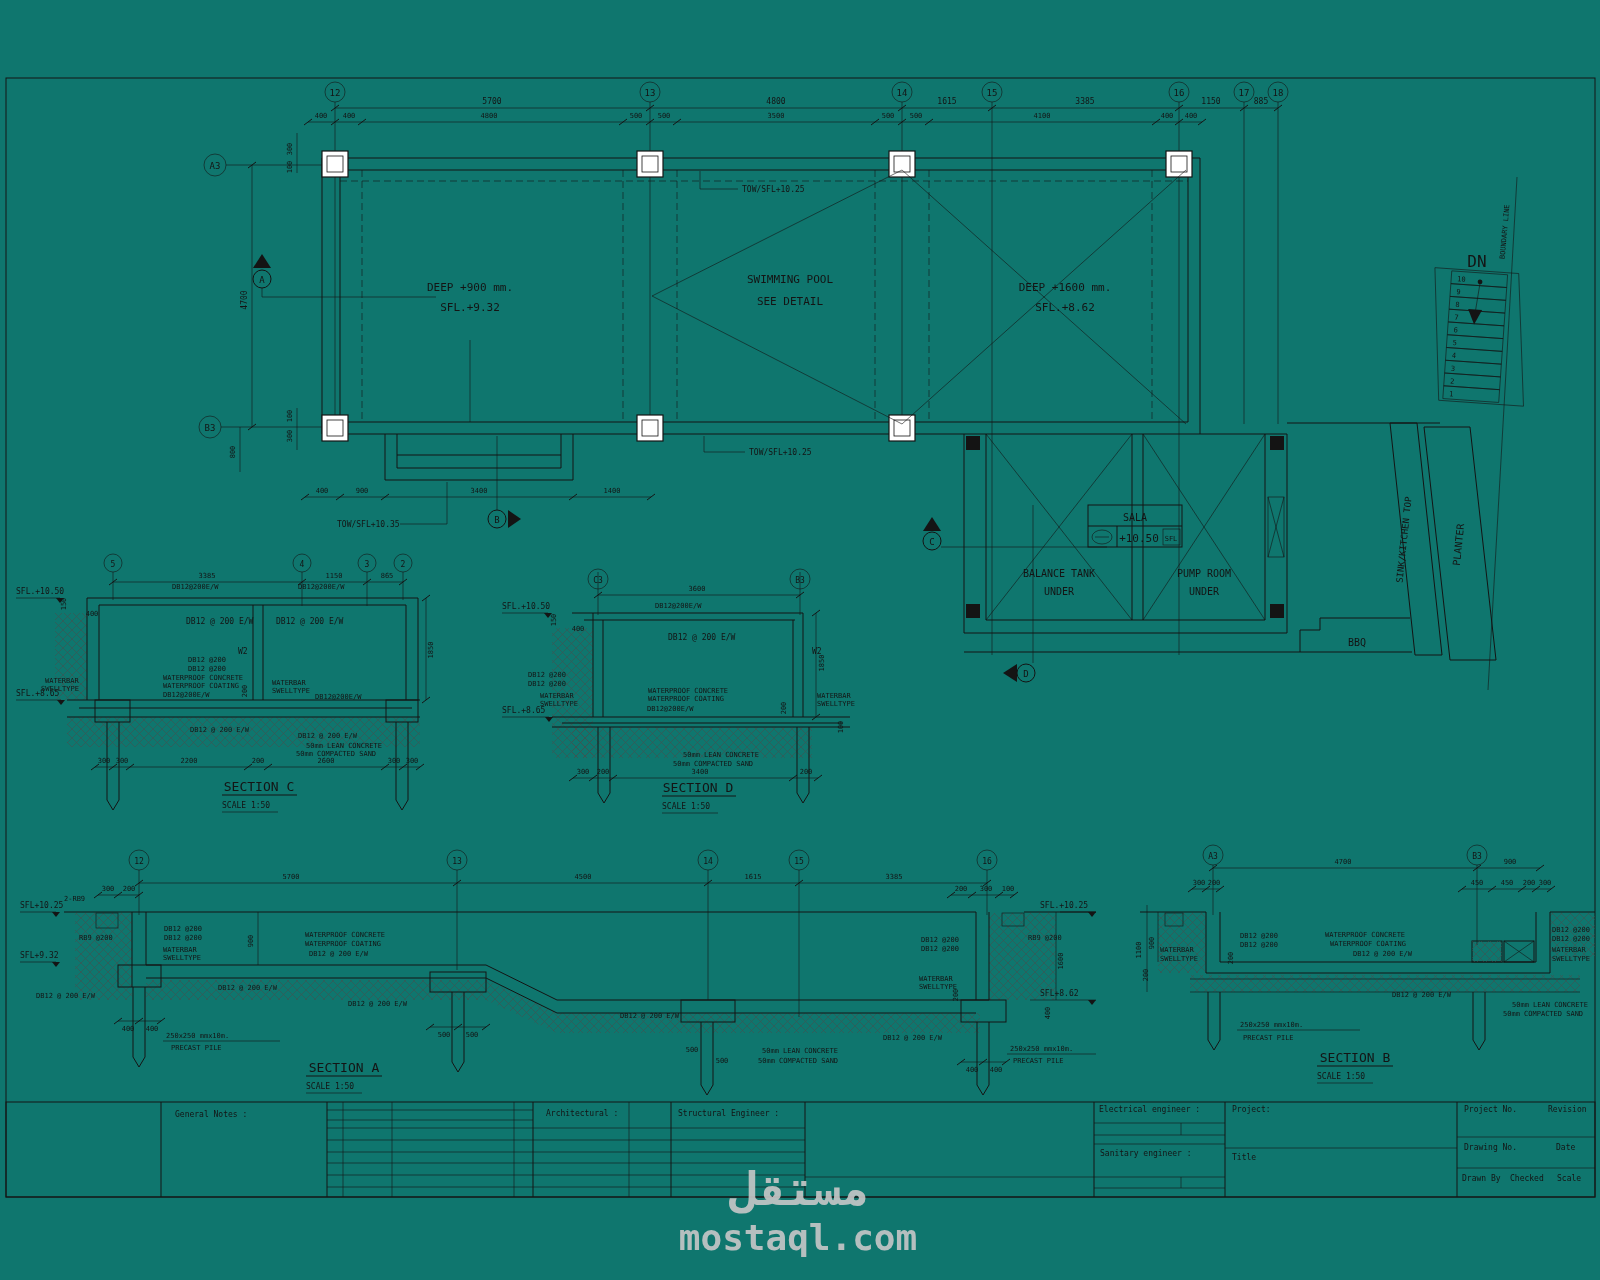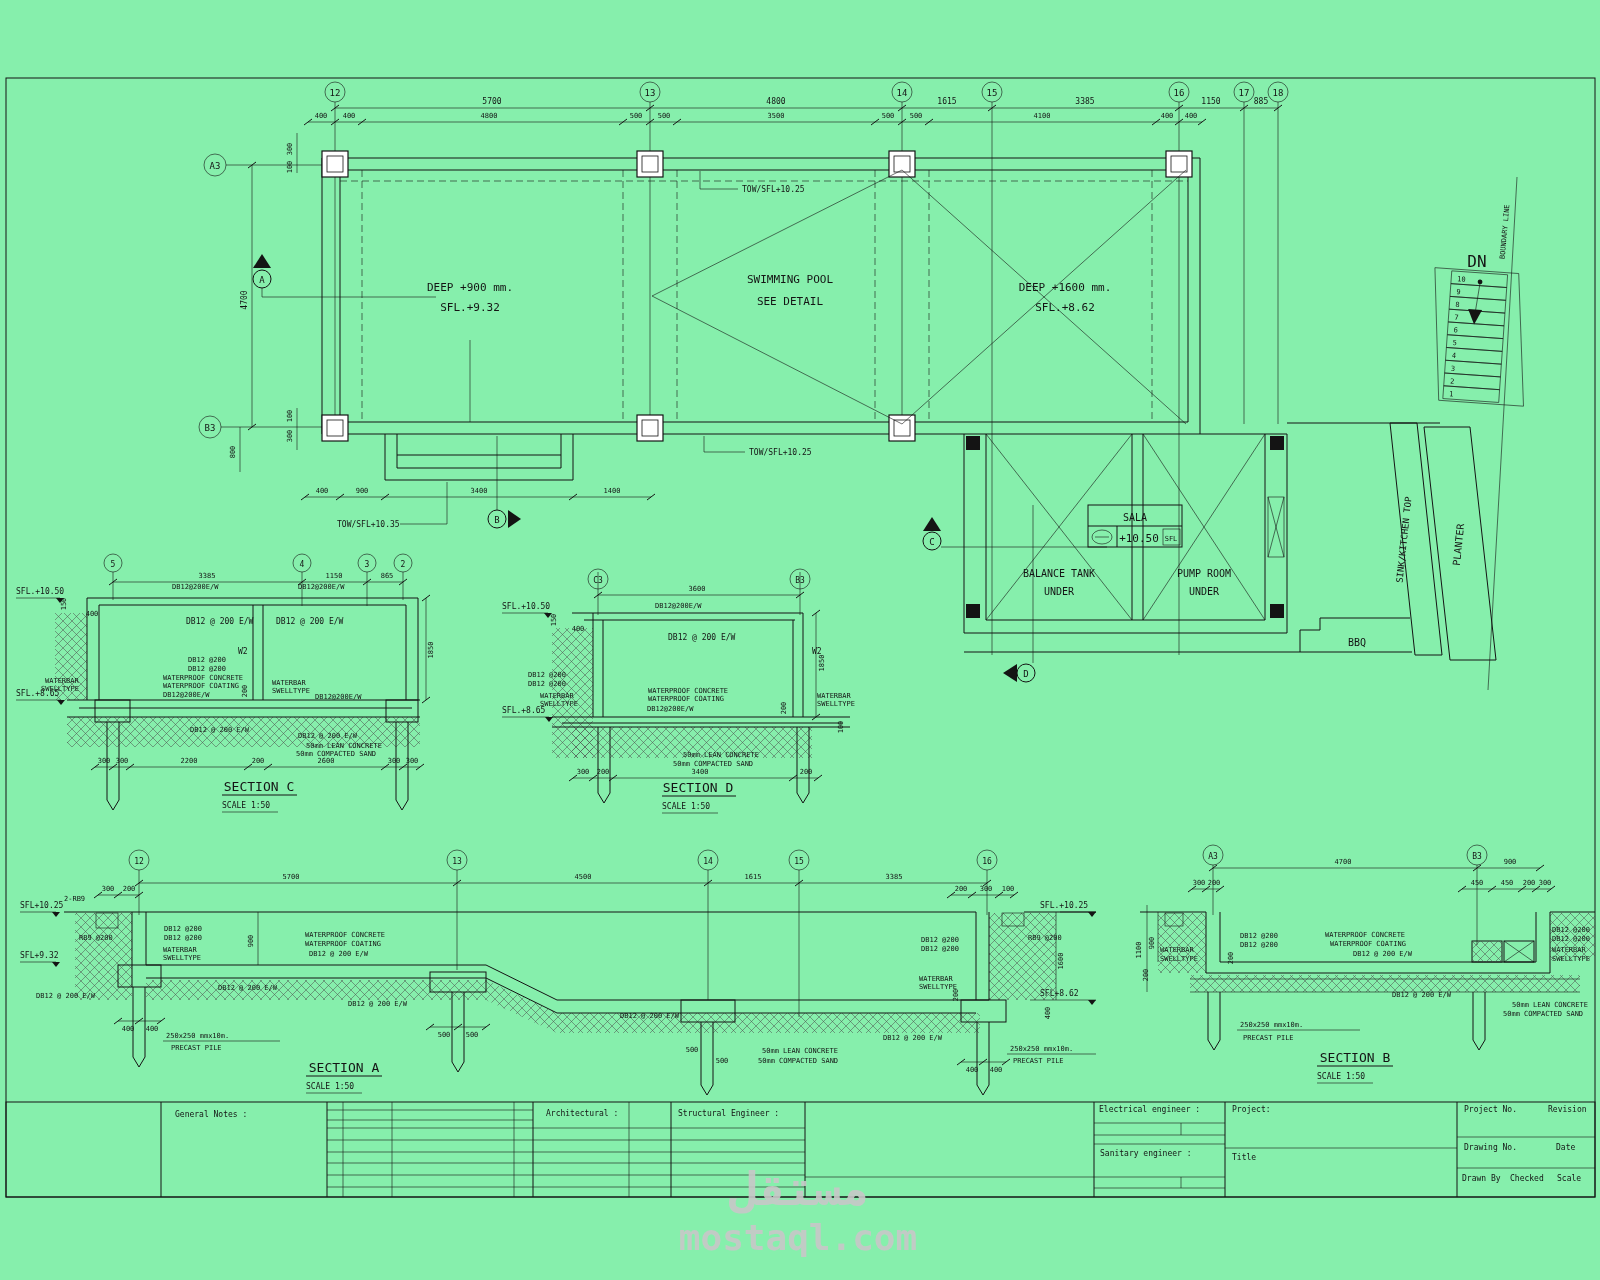--- a/index.html
+++ b/index.html
@@ -1,16 +1,16 @@
 <!DOCTYPE html>
 <html><head>
 <meta charset="utf-8">
 <style>
   html,body{margin:0;padding:0;background:#ffffff;}
-  .stage{position:relative;width:1600px;height:1280px;background:#86efac;overflow:hidden;}
+  .stage{position:relative;width:1600px;height:1280px;background:#0f766e;overflow:hidden;}
   svg{position:absolute;left:0;top:0;}
   .ln{stroke:#141414;stroke-width:1;fill:none;}
   .lt{stroke:#141414;stroke-width:.6;fill:none;}
   .dsh{stroke:#141414;stroke-width:.6;fill:none;stroke-dasharray:7 4;}
   text{font-family:"DejaVu Sans Mono","Liberation Mono",monospace;fill:#141414;}
   .t7{font-size:7px;}.t8{font-size:8px;}.t9{font-size:9px;}.t10{font-size:10px;}
   .t11{font-size:11px;}.t13{font-size:13px;}.t16{font-size:16px;}
   .mid{text-anchor:middle;}
   .blk{fill:#141414;stroke:none;}
   .hat{fill:url(#xh);stroke:none;}

